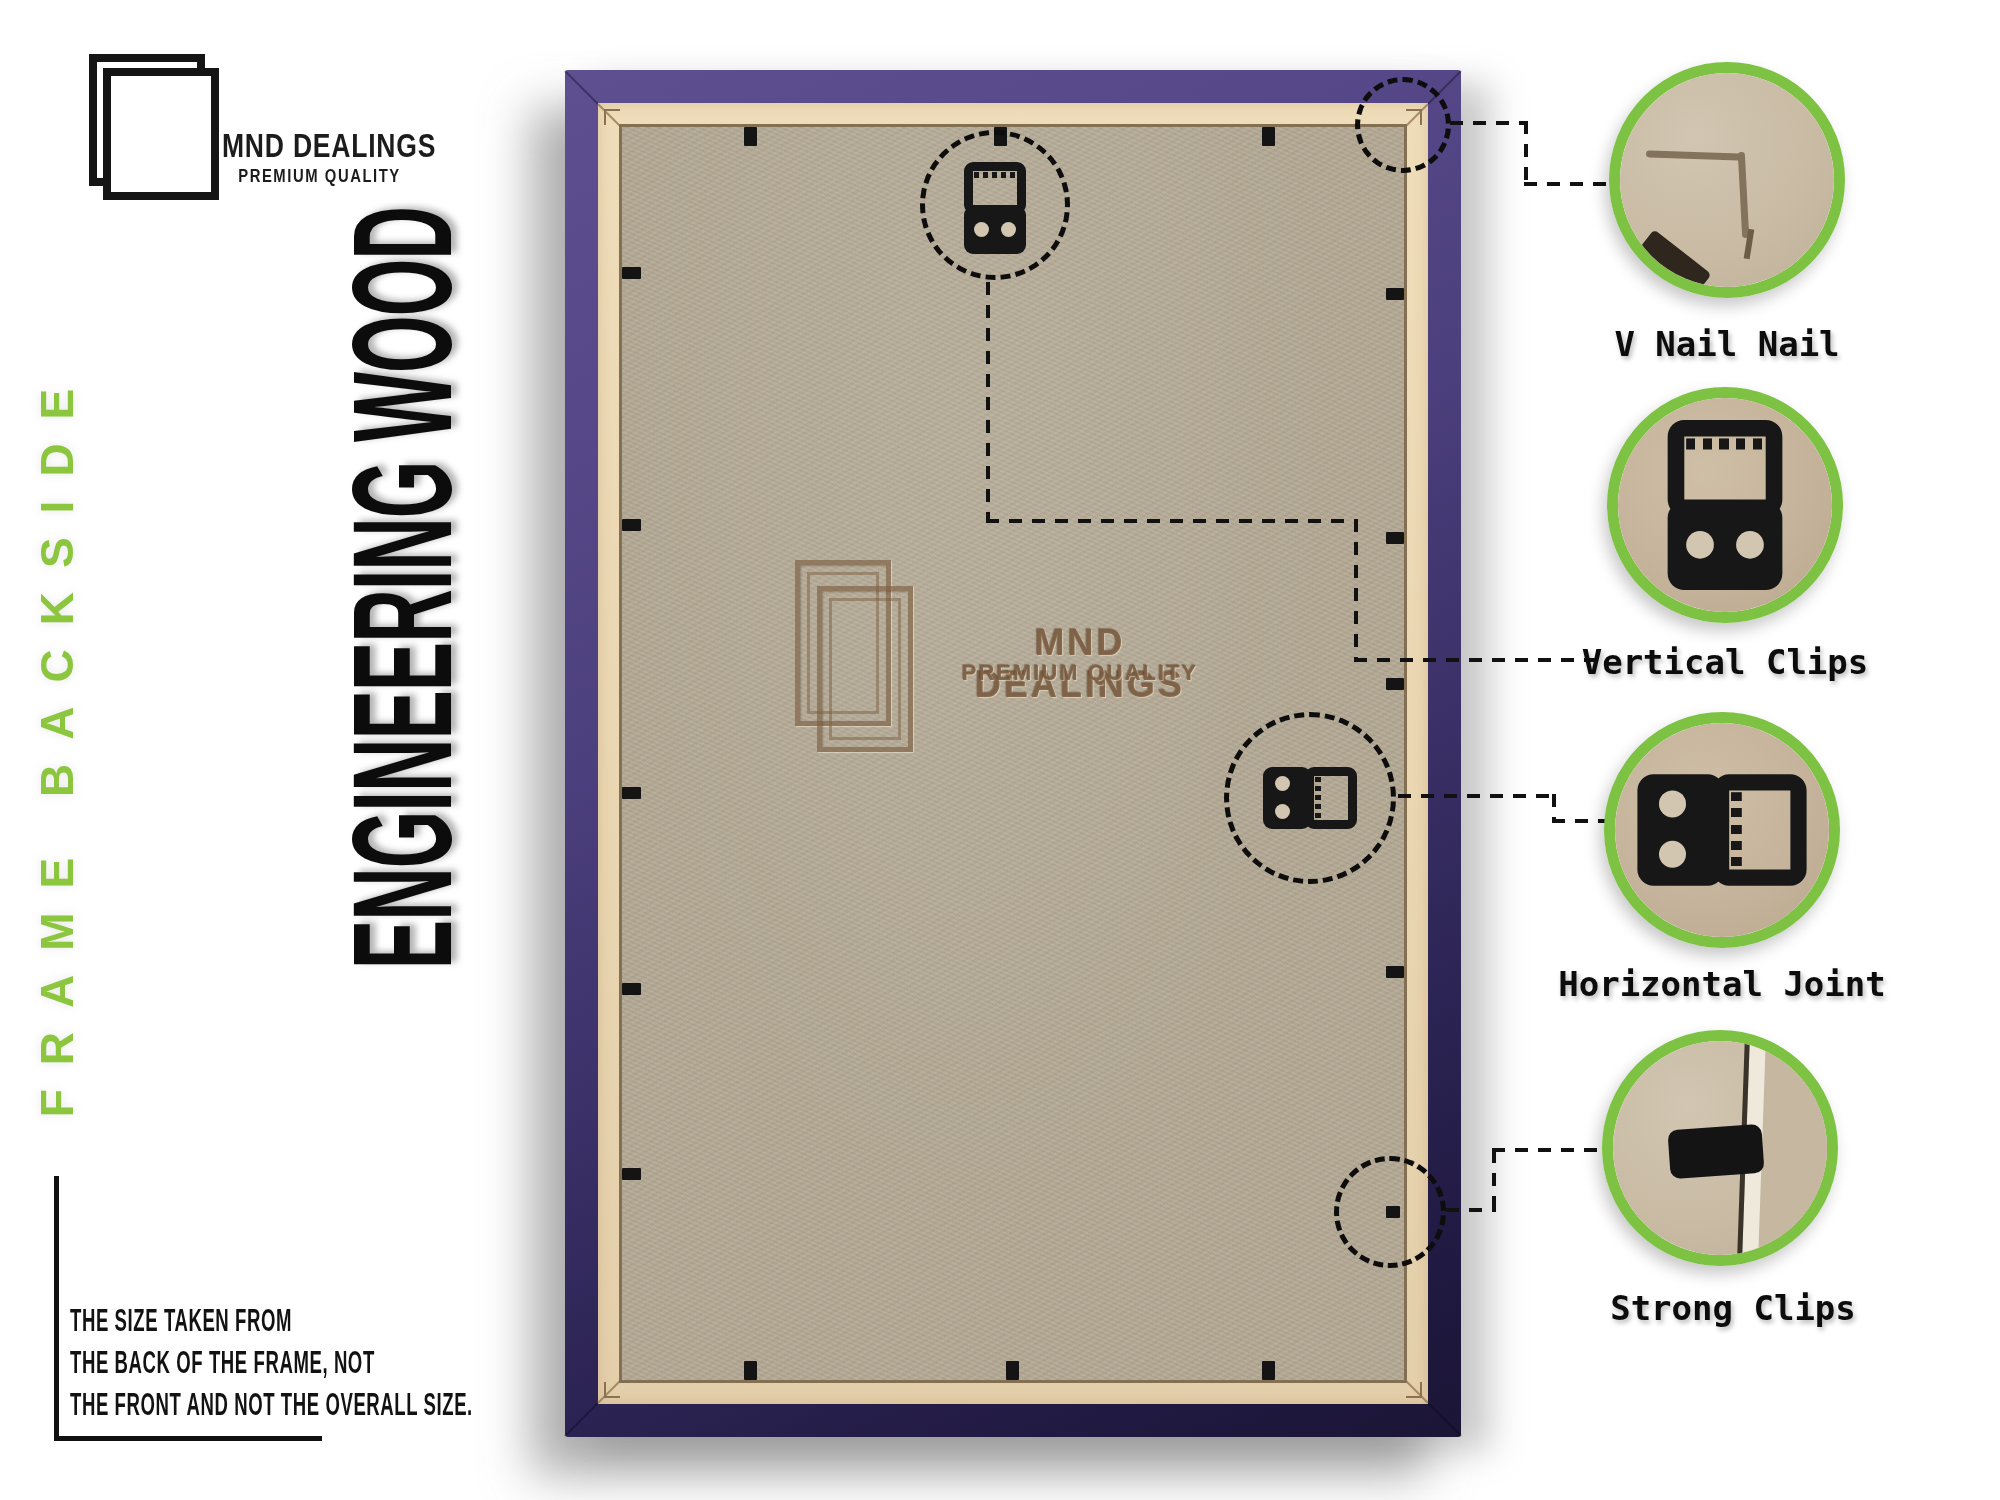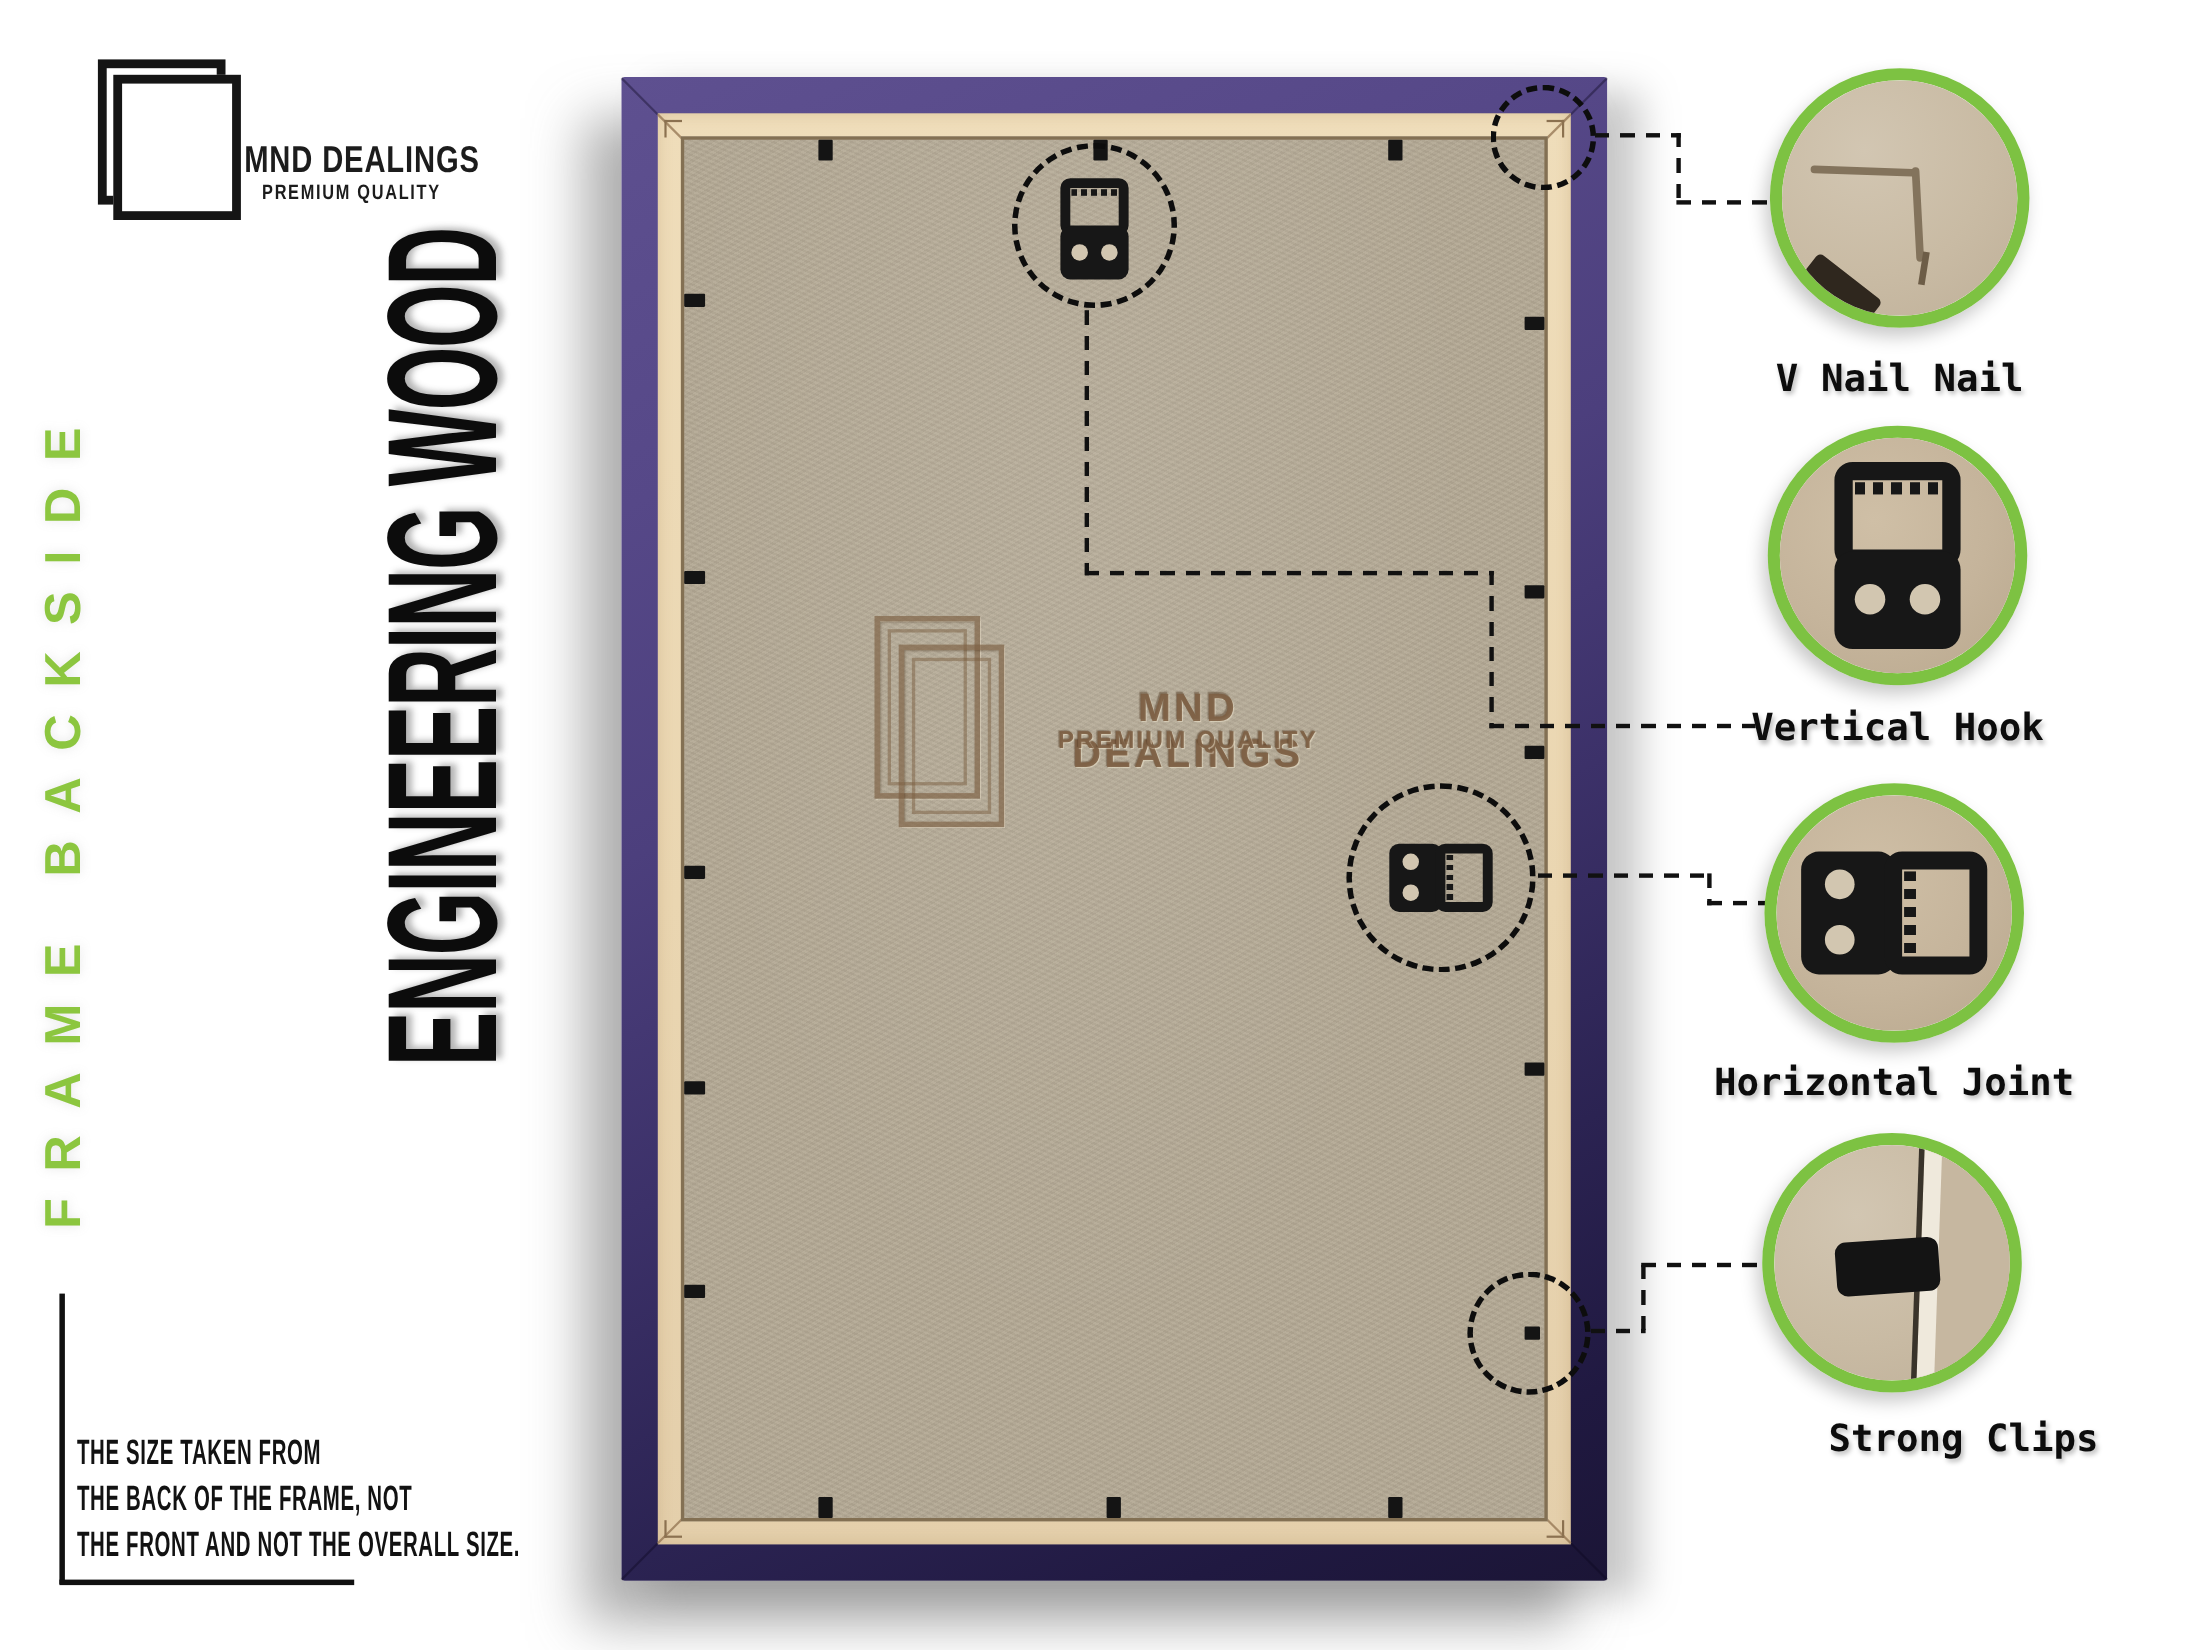--- a/index.html
+++ b/index.html
@@ -214,40 +214,40 @@
 <div class="callout-circle" style="left:1607px;top:387px;">
   <div class="cb-card2"></div>
   <div class="hook-v" style="left:50%;top:50%;transform:translate(-50%,-50%) scale(1.85);">
     <div class="buckle"></div>
     <div class="teeth"></div>
     <div class="plate"></div>
     <div class="hole h1"></div>
     <div class="hole h2"></div>
   </div>
 </div>
-<div class="callout-label" style="left:1510px;top:642px;">Vertical Hook</div>
+<div class="callout-label" style="left:1510px;top:642px;">Vertical Clips</div>
 
 <div class="callout-circle" style="left:1604px;top:712px;">
   <div class="cb-card2"></div>
   <div class="hook-h" style="left:50%;top:50%;transform:translate(-50%,-50%) scale(1.8);">
     <div class="plate"></div>
     <div class="buckle"></div>
     <div class="teeth"></div>
     <div class="hole h1"></div>
     <div class="hole h2"></div>
   </div>
 </div>
 <div class="callout-label" style="left:1507px;top:964px;">Horizontal Joint</div>
 
 <div class="callout-circle" style="left:1602px;top:1030px;">
   <div class="cb-card"></div>
   <div class="abs" style="left:68%;top:-6%;width:45%;height:112%;background:#c6b7a0;transform:rotate(2deg);"></div>
   <div class="abs" style="left:62%;top:-6%;width:16px;height:112%;background:#efe9dc;transform:rotate(2deg);"></div>
   <div class="abs" style="left:60%;top:-6%;width:5px;height:112%;background:#39332a;transform:rotate(2deg);"></div>
   <div class="abs" style="left:26%;top:40%;width:44%;height:23%;background:#141414;border-radius:10px;transform:rotate(-4deg);"></div>
 </div>
-<div class="callout-label" style="left:1570px;top:1288px;">Strong Clips</div>
+<div class="callout-label" style="left:1518px;top:1288px;">Strong Clips</div>
 
 <div class="note-border" style="left:54px;top:1176px;width:5px;height:264px;"></div>
 <div class="note-border" style="left:54px;top:1436px;width:268px;height:5px;"></div>
 <div class="note-line" style="top:1302px;">THE SIZE TAKEN FROM</div>
 <div class="note-line" style="top:1344px;">THE BACK OF THE FRAME, NOT</div>
 <div class="note-line" style="top:1386px;">THE FRONT AND NOT THE OVERALL SIZE.</div>
 
 </body></html>

